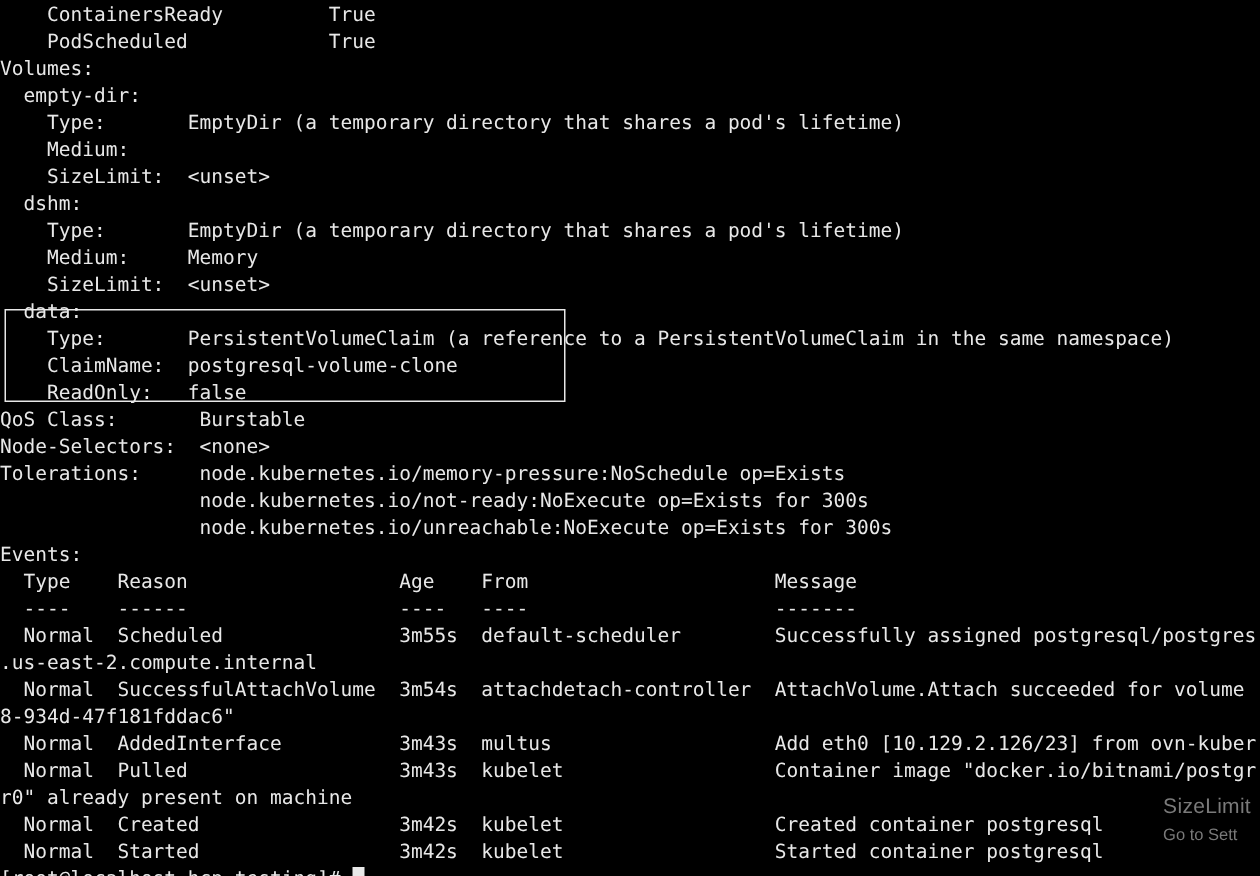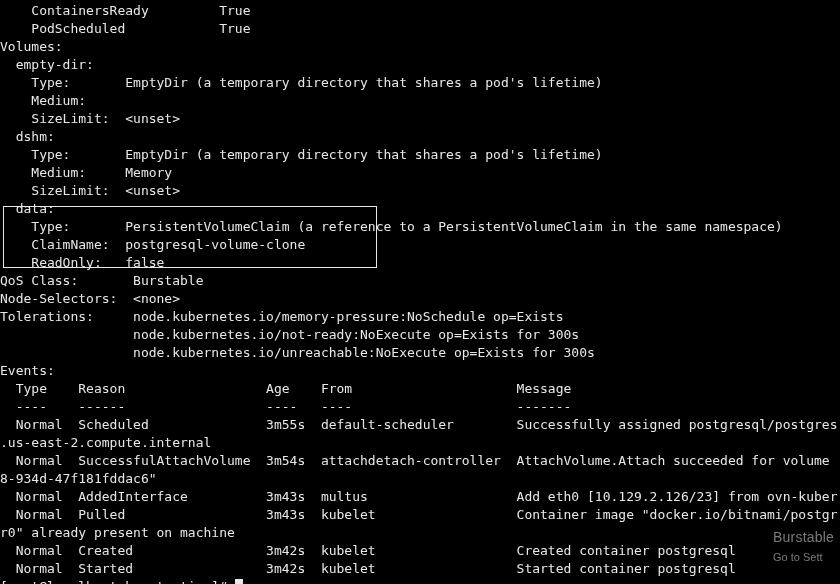--- a/index.html
+++ b/index.html
@@ -50,15 +50,15 @@
   .watermark .wm2 { font-size: 11px; margin-top: 2px; }
 </style>
 </head>
 <body>
 
 <div class="terminal" id="term"><div class="line">    ContainersReady         True </div><div class="line">    PodScheduled            True </div><div class="line">Volumes:</div><div class="line">  empty-dir:</div><div class="line">    Type:       EmptyDir (a temporary directory that shares a pod's lifetime)</div><div class="line">    Medium:     </div><div class="line">    SizeLimit:  &lt;unset&gt;</div><div class="line">  dshm:</div><div class="line">    Type:       EmptyDir (a temporary directory that shares a pod's lifetime)</div><div class="line">    Medium:     Memory</div><div class="line">    SizeLimit:  &lt;unset&gt;</div><div class="line">  data:</div><div class="line">    Type:       PersistentVolumeClaim (a reference to a PersistentVolumeClaim in the same namespace)</div><div class="line">    ClaimName:  postgresql-volume-clone</div><div class="line">    ReadOnly:   false</div><div class="line">QoS Class:       Burstable</div><div class="line">Node-Selectors:  &lt;none&gt;</div><div class="line">Tolerations:     node.kubernetes.io/memory-pressure:NoSchedule op=Exists</div><div class="line">                 node.kubernetes.io/not-ready:NoExecute op=Exists for 300s</div><div class="line">                 node.kubernetes.io/unreachable:NoExecute op=Exists for 300s</div><div class="line"></div><div class="line">Events:</div><div class="line">  Type    Reason                  Age    From                     Message</div><div class="line">  ----    ------                  ----   ----                     -------</div><div class="line">  Normal  Scheduled               3m55s  default-scheduler        Successfully assigned postgresql/postgres</div><div class="line">.us-east-2.compute.internal</div><div class="line">  Normal  SuccessfulAttachVolume  3m54s  attachdetach-controller  AttachVolume.Attach succeeded for volume </div><div class="line">8-934d-47f181fddac6"</div><div class="line">  Normal  AddedInterface          3m43s  multus                   Add eth0 [10.129.2.126/23] from ovn-kuber</div><div class="line">  Normal  Pulled                  3m43s  kubelet                  Container image "docker.io/bitnami/postgr</div><div class="line">r0" already present on machine</div><div class="line">  Normal  Created                 3m42s  kubelet                  Created container postgresql</div><div class="line">  Normal  Started                 3m42s  kubelet                  Started container postgresql</div><div class="line"><span>[root@localhost hcp-testing]# </span><span class="cursor"></span></div></div>
 
 <div class="highlight-box"></div>
 
 <div class="watermark">
-  <div class="wm1">Burstable</div>
+  <div class="wm1">SizeLimit</div>
   <div class="wm2">Go to Sett</div>
 </div>
 
 </body></html>

